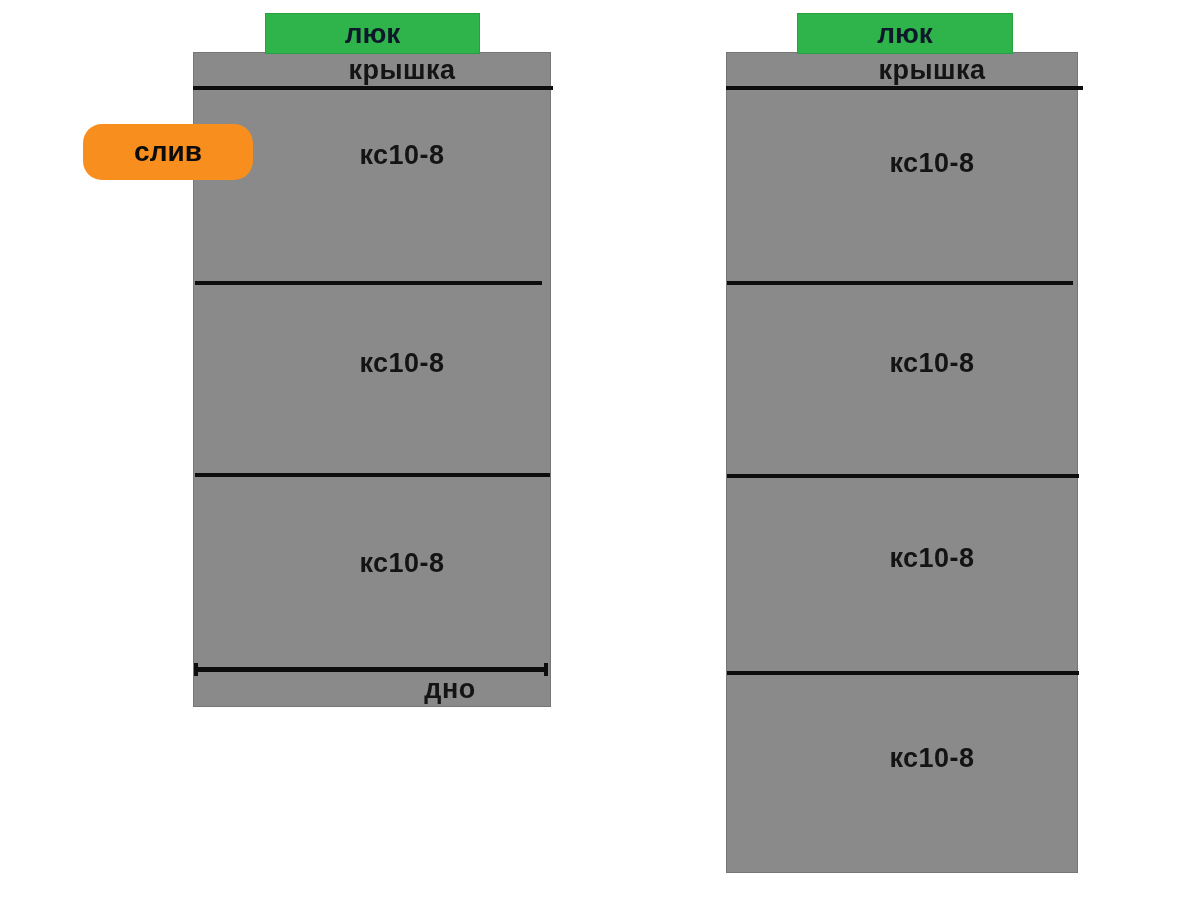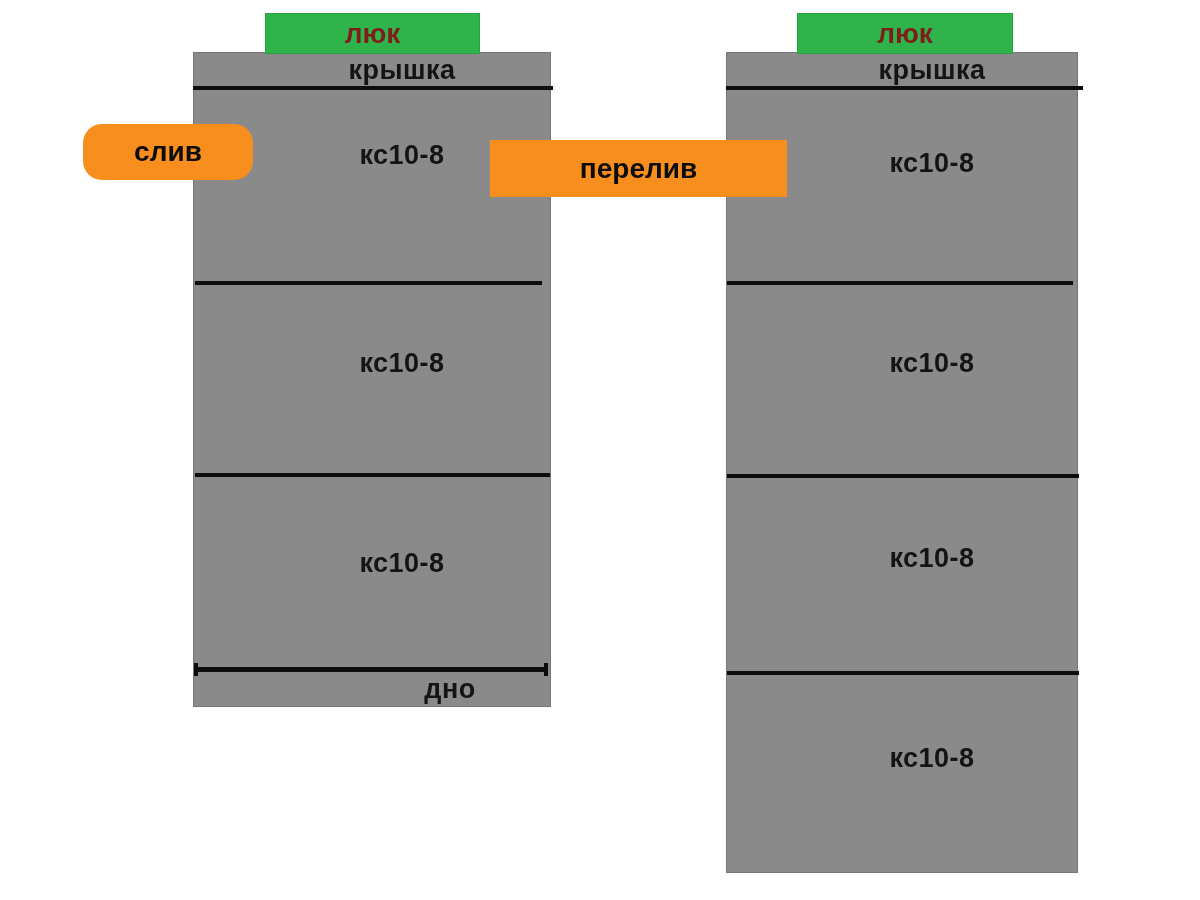--- a/index.html
+++ b/index.html
@@ -28,21 +28,21 @@
 
   .hatch {
     position: absolute;
     background: #2eb44a;
     border: 1px solid #27a040;
     box-sizing: border-box;
     display: flex;
     align-items: center;
     justify-content: center;
     font-size: 28px;
-    color: #7f1d1d;
+    color: #0f172a;
     z-index: 3;
   }
   .hatch-left  { left: 265px; top: 13px; width: 215px; height: 41px; }
   .hatch-right { left: 797px; top: 13px; width: 216px; height: 41px; }
 
   .diagram-label {
     position: absolute;
     display: flex;
     align-items: center;
     justify-content: center;
@@ -152,17 +152,14 @@
 
   <div class="diagram-label w-right r-ring3">кс10-8</div>
   <div class="hline r-line-3"></div>
 
   <div class="diagram-label w-right r-ring4">кс10-8</div>
 
   <div class="pipe-badge badge-drain">
     <span>слив</span>
   </div>
 
-  <div class="pipe-badge badge-overflow">
-    <span>перелив</span>
-  </div>
 
 </div>
 
 </body></html>

